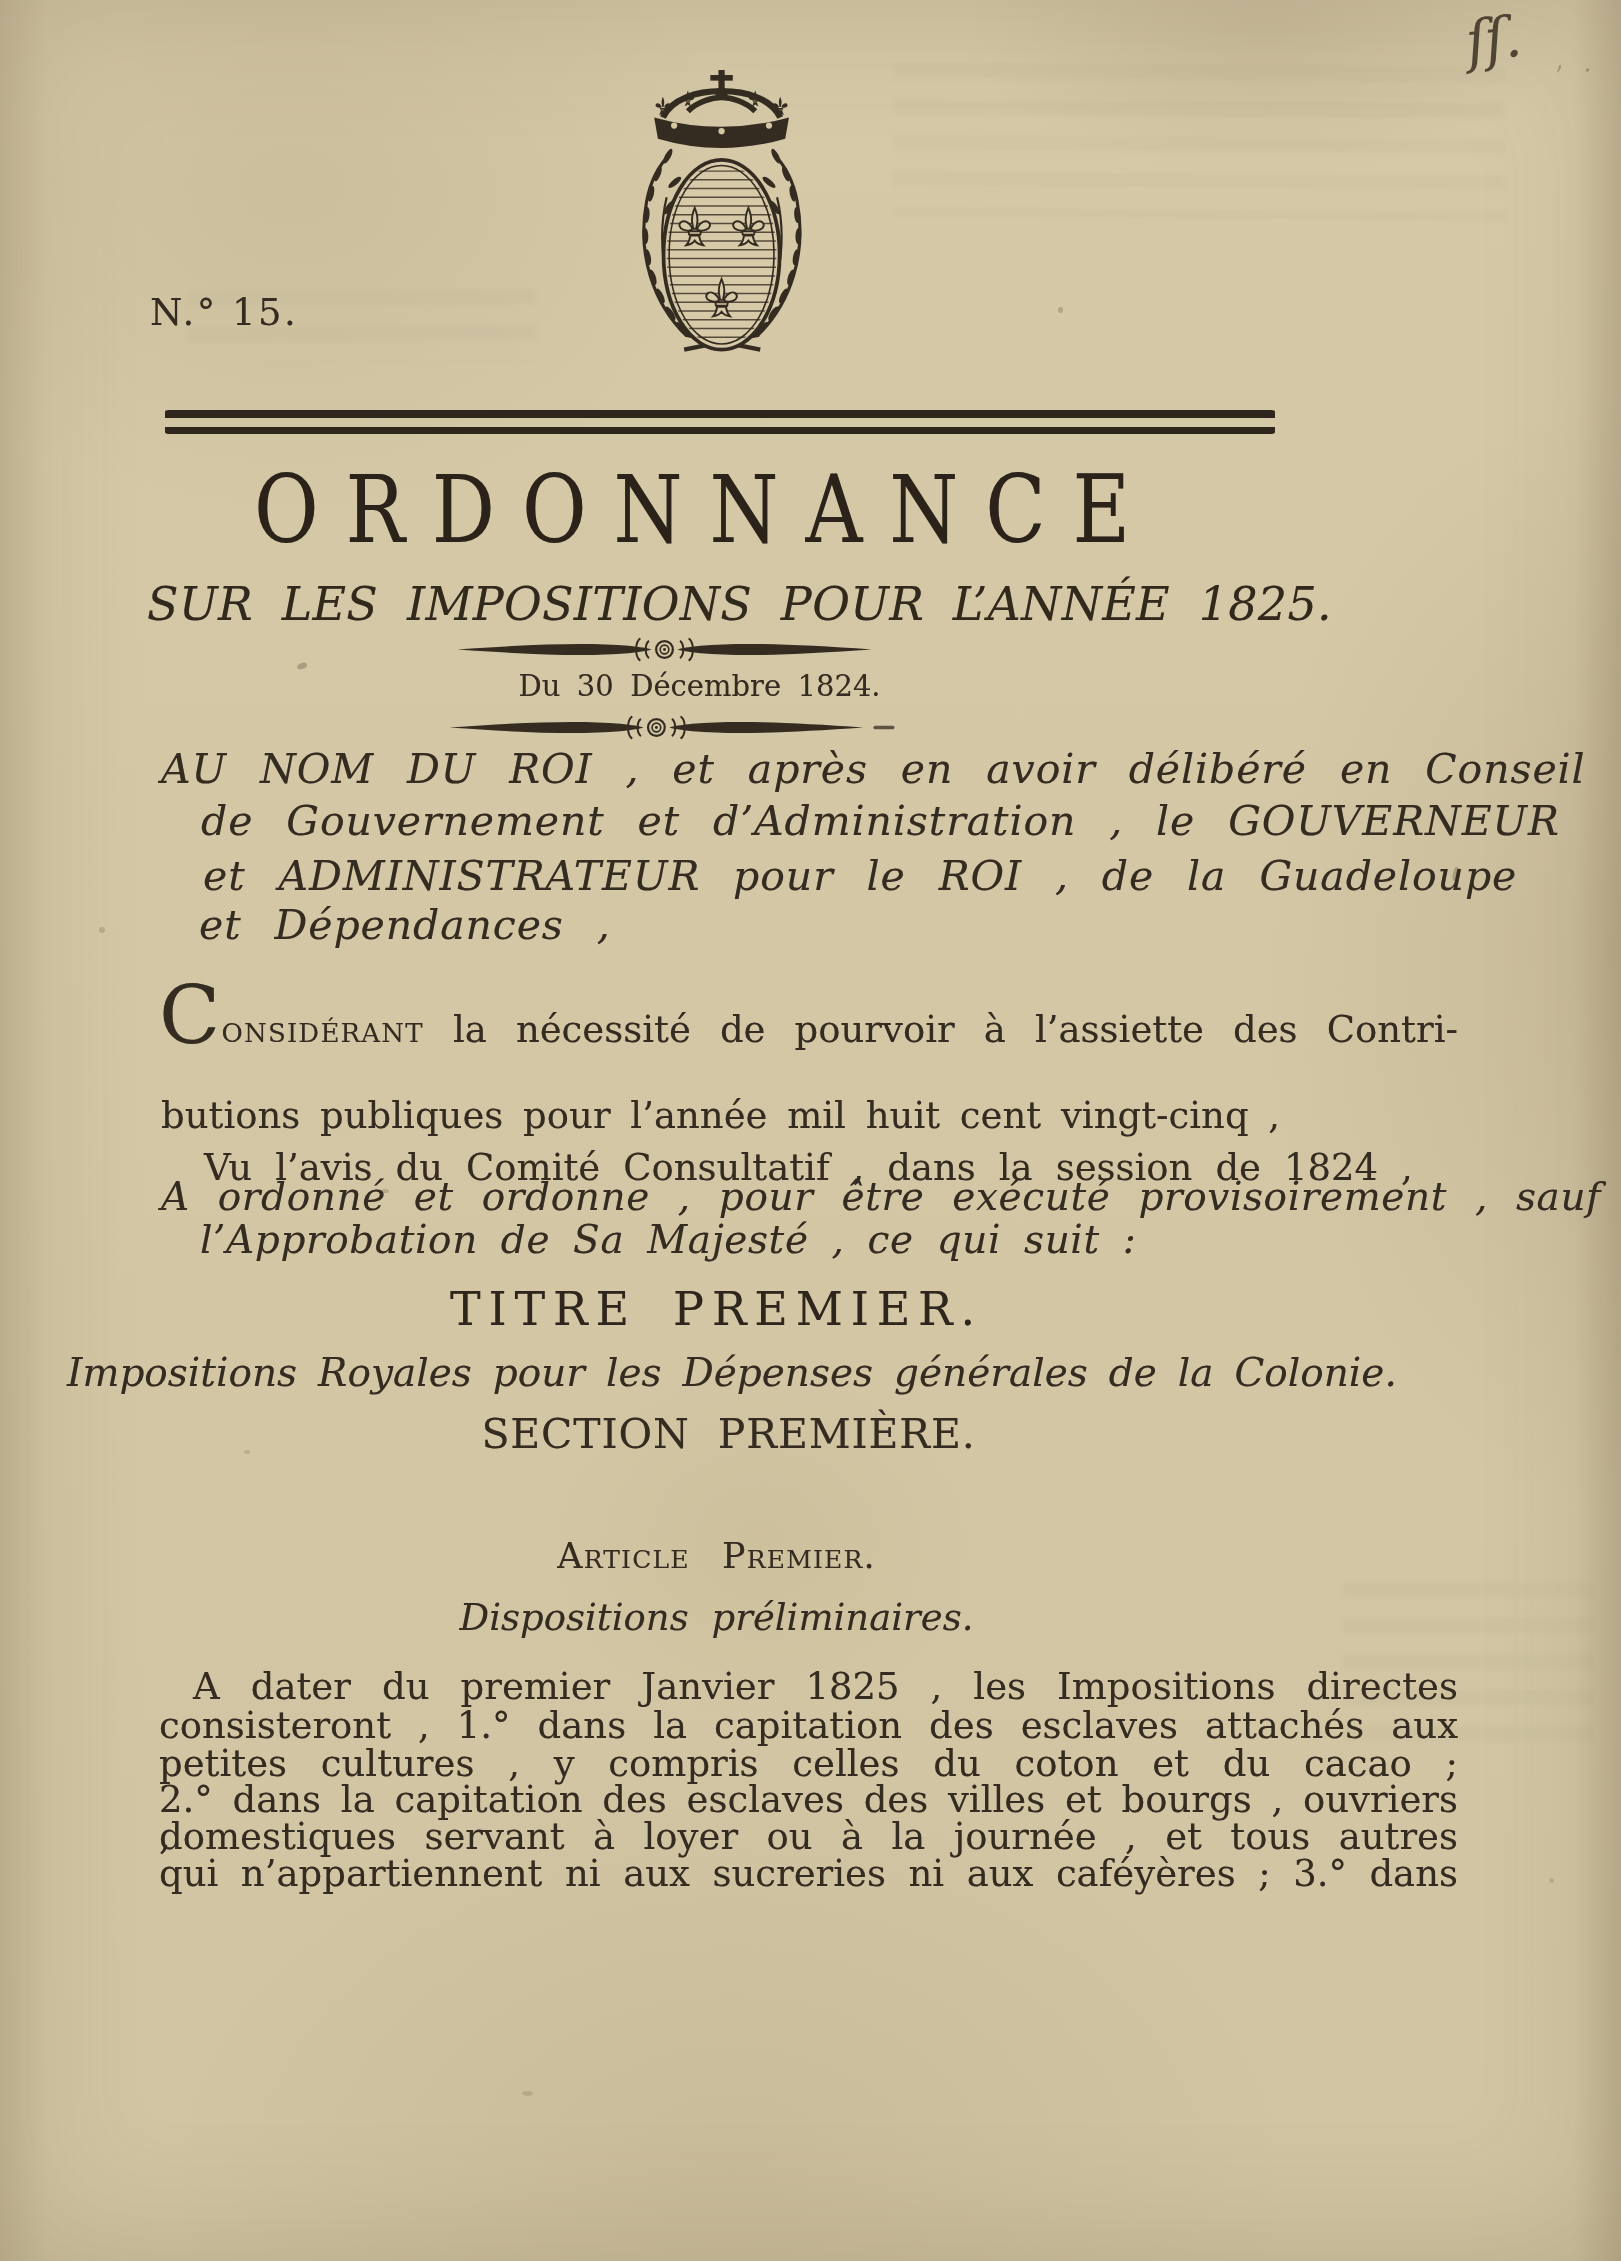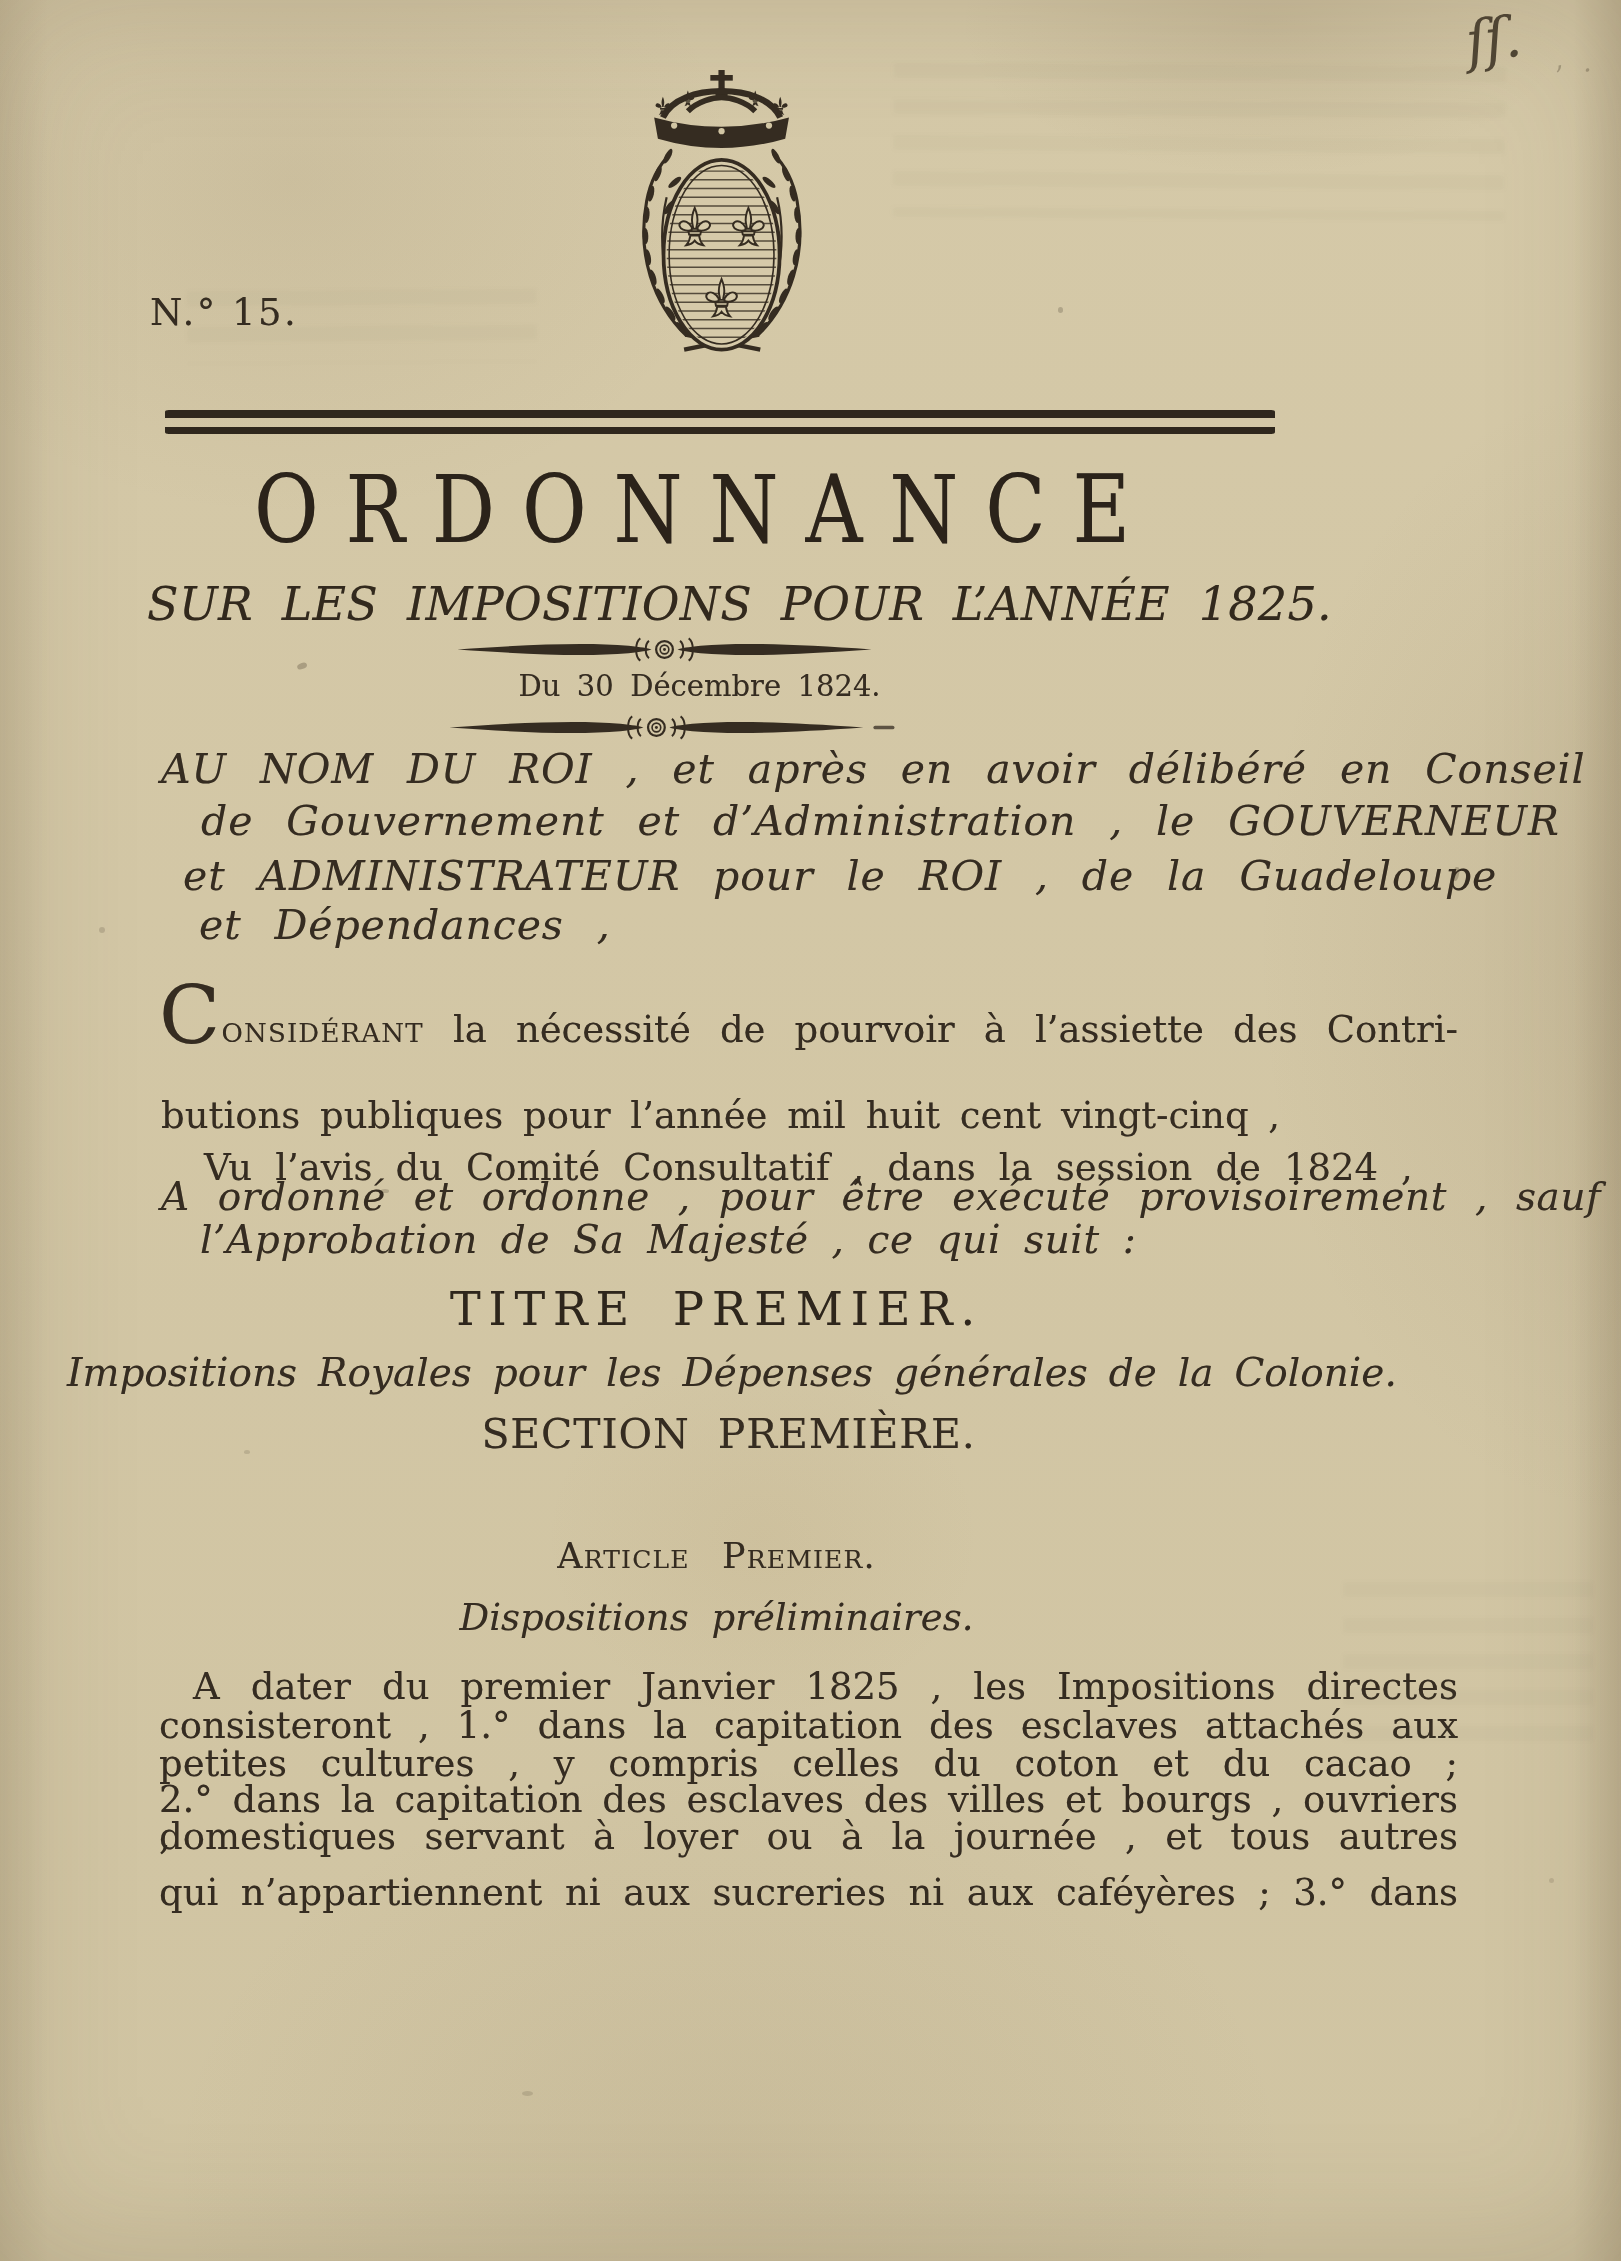--- a/index.html
+++ b/index.html
@@ -39,21 +39,21 @@
   .subtitle{top:581px; font-size:46px; font-style:italic; letter-spacing:0.3px; word-spacing:.30em;
          transform:translateX(-69px); color:#32291d;}
   .divider{top:634px; transform:translateX(-144px);}
   .divider2{top:712px; transform:translateX(-134px);}
   .dateline{top:672px; font-size:29px; word-spacing:.25em; transform:translateX(-109px);}
 
   
   .pre{font-style:italic; font-size:41px; letter-spacing:0.9px; word-spacing:19px;}
   .pre1{top:749px; left:161px;}
   .pre2{top:801px; left:201px;}
-  .pre3{top:856px; left:183px;}
+  .pre3{top:856px; left:203px;}
   .pre4{top:905px; left:199px;}
 
   
   .just{white-space:normal; text-align:justify; text-align-last:justify;}
   .cons1{top:1011px; left:159px; width:1299px; font-size:37px; word-spacing:8.7px; line-height:37px;}
   .dropcap{font-size:80px; line-height:0; vertical-align:-1.2px; letter-spacing:1.2px;}
   .sc{font-variant:small-caps; letter-spacing:1.2px;text-align:center;}
   .cons2{top:1053px; left:161px; font-size:37px; word-spacing:8px;margin-top:44px;}
   .vu{top:1113px; left:204px; font-size:37px; word-spacing:11.2px;margin-top:36px;}
   .ord1{top:1177px; left:161px; font-style:italic; font-size:39px; word-spacing:15px; letter-spacing:0.6px;}
@@ -67,21 +67,21 @@
   .article{top:1539px; font-size:35px; word-spacing:.6em; transform:translateX(-92px);}
   .article-sub{top:1599px; font-size:37px; font-style:italic; word-spacing:.3em; transform:translateX(-92px);}
 
   
   .bodyline{left:159px; width:1299px; font-size:37px; line-height:37px; word-spacing:6.2px;}
   .bl1{top:1668px; text-indent:34px;}
   .bl2{top:1707px;}
   .bl3{top:1745px;}
   .bl4{top:1781px;}
   .bl5{top:1818px;}
-  .bl6{top:1855px;margin-top:19px;}
+  .bl6{top:1855px;}
 
   
   .speck{position:absolute; background:rgba(58,48,33,.5); border-radius:50%;}
   .ghost{position:absolute; opacity:.55; filter:blur(1.9px);
     background:repeating-linear-gradient(180deg, transparent 0 21px, rgba(104,98,74,.07) 21px 36px);}
   svg .ln{stroke:#352c21; fill:none;}
 </style>
 </head>
 <body>
 

